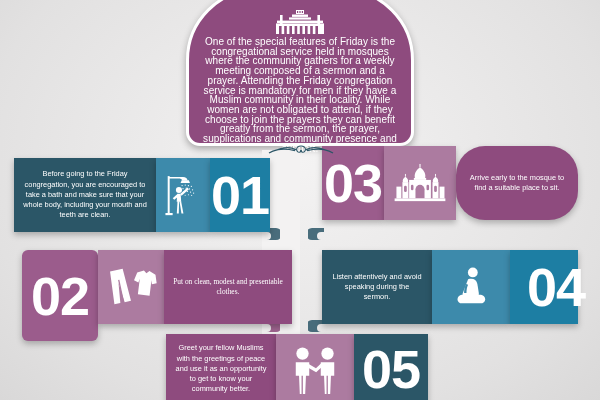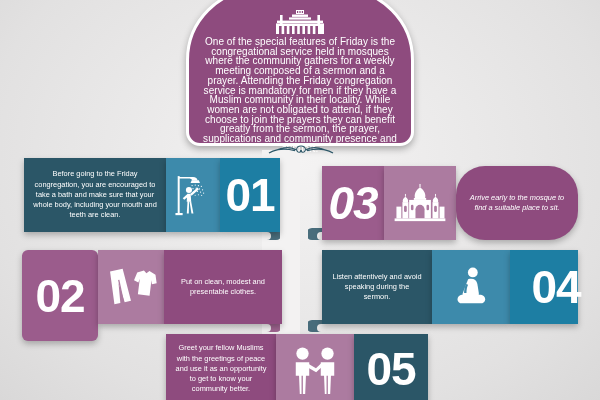--- a/index.html
+++ b/index.html
@@ -77,21 +77,21 @@
     color: #ffffff;
     font-size: 7.4px;
     line-height: 10.2px;
     text-align: center;
     padding: 6px 9px;
   }
   .p-icon { display: flex; align-items: center; justify-content: center; }
   .p-num {
     color: #ffffff;
     font-weight: bold;
-    font-size: 46px;
+    font-size: 54px;
     line-height: 1;
     letter-spacing: -1px;
     display: flex; align-items: center; justify-content: center;
     font-family: "Liberation Sans", sans-serif;
   }
 
   
   .t-dark   { background: #2b5667; }
   .t-mid    { background: #3d8aab; }
   .t-deep   { background: #1d7ea3; }
@@ -102,22 +102,22 @@
   
   .tail {
     position: absolute;
     width: 16px; height: 18px;
     z-index: 2;
   }
 
   svg { display: block; }
 
   
-  #row1 { left: 24px;  top: 158px; }
-  #row3 { left: 322px; top: 166px; font-style: italic; }
+  #row1 { left: 14px;  top: 158px; }
+  #row3 { left: 322px; top: 146px; }
   #row2 { left: 22px;  top: 250px; }
   #row4 { left: 322px; top: 250px; }
   #row5 { left: 166px; top: 334px; }
 </style>
 </head>
 <body>
 
 <div class="stage">
 
   <div class="spine"></div>
@@ -234,21 +234,21 @@
       <svg viewBox="0 0 58 50" width="54" height="46" aria-hidden="true">
         <g transform="rotate(-12 18 25)">
           <path d="M10 6 h14 l1.6 36 h-7 l-2.2 -22 l-2.6 22 h-6.6 z" fill="#ffffff"></path>
           <rect x="16.6" y="17" width="1.4" height="25" fill="#ac7ba0"></rect>
         </g>
         <g transform="rotate(7 42 24)">
           <path d="M34 10 l7 -3 l3 2.6 l3 -2.6 l7 3 l2.4 9 l-5 1.8 l-1 -4.2 v17 h-12.8 v-17 l-1 4.2 l-5 -1.8 z" fill="#ffffff"></path>
         </g>
       </svg>
     </div>
-    <div class="panel t-pdark" style="width:118px;height:74px;">
+    <div class="panel t-pdark" style="width:128px;height:74px;font-family:Liberation Serif, serif;">
       <div class="p-text">Put on clean, modest and presentable clothes.</div>
     </div>
   </div>
 
   <div class="row" id="row4">
     <div class="panel t-dark" style="width:110px;height:74px;justify-content:center;">
       <div class="p-text">Listen attentively and avoid speaking during the sermon.</div>
     </div>
     <div class="panel t-mid p-icon" style="width:78px;height:74px;">
       <svg viewBox="0 0 44 50" width="40" height="46" aria-hidden="true">

